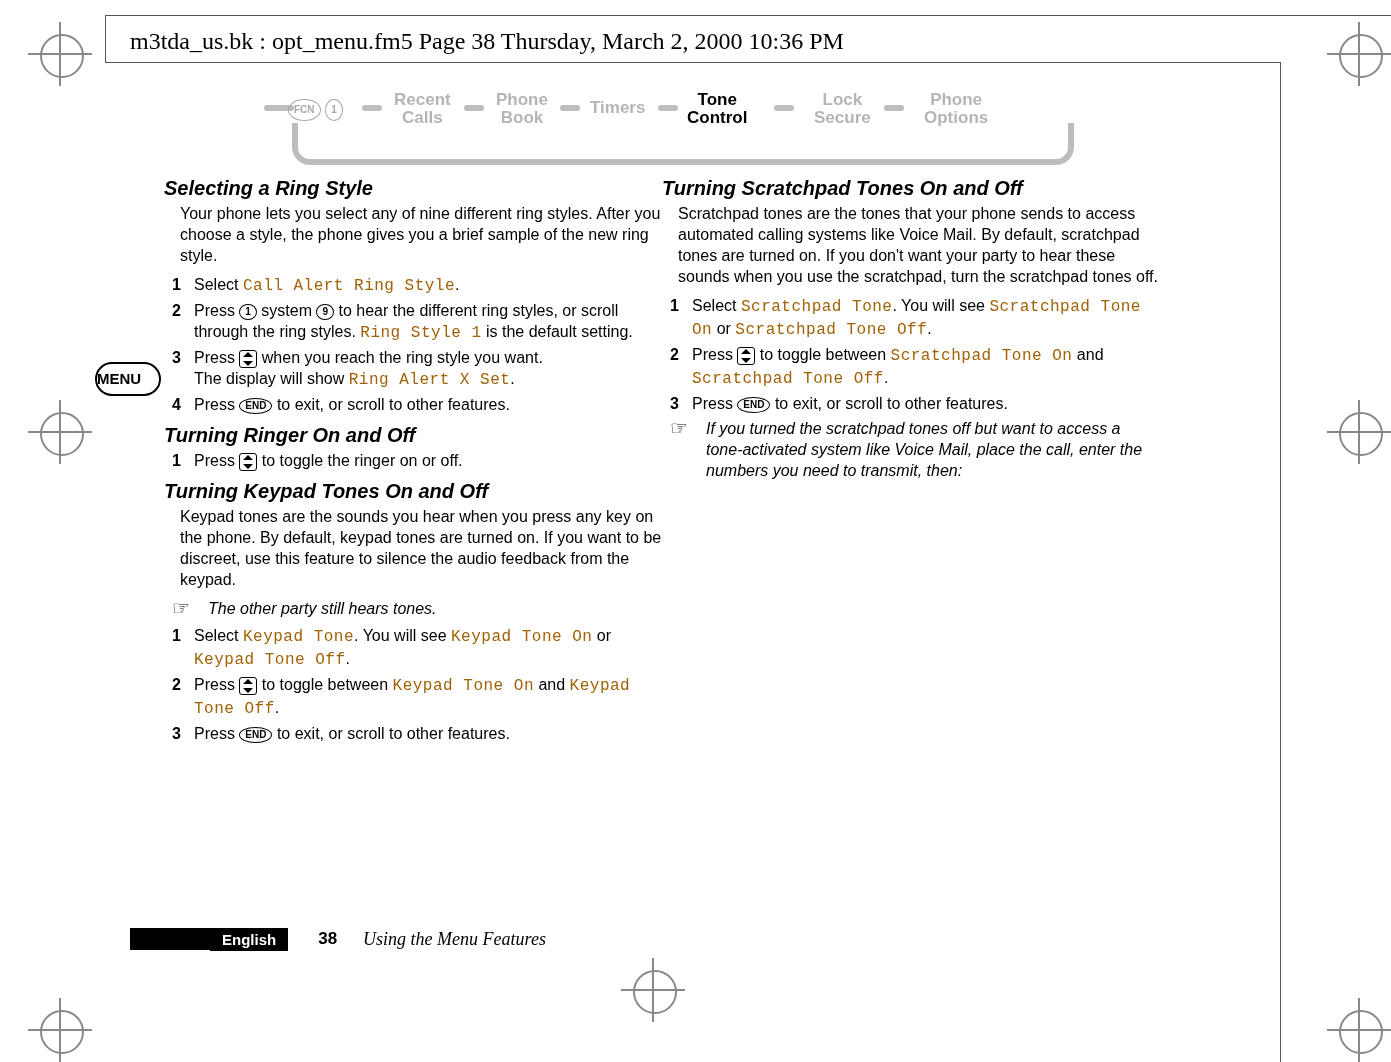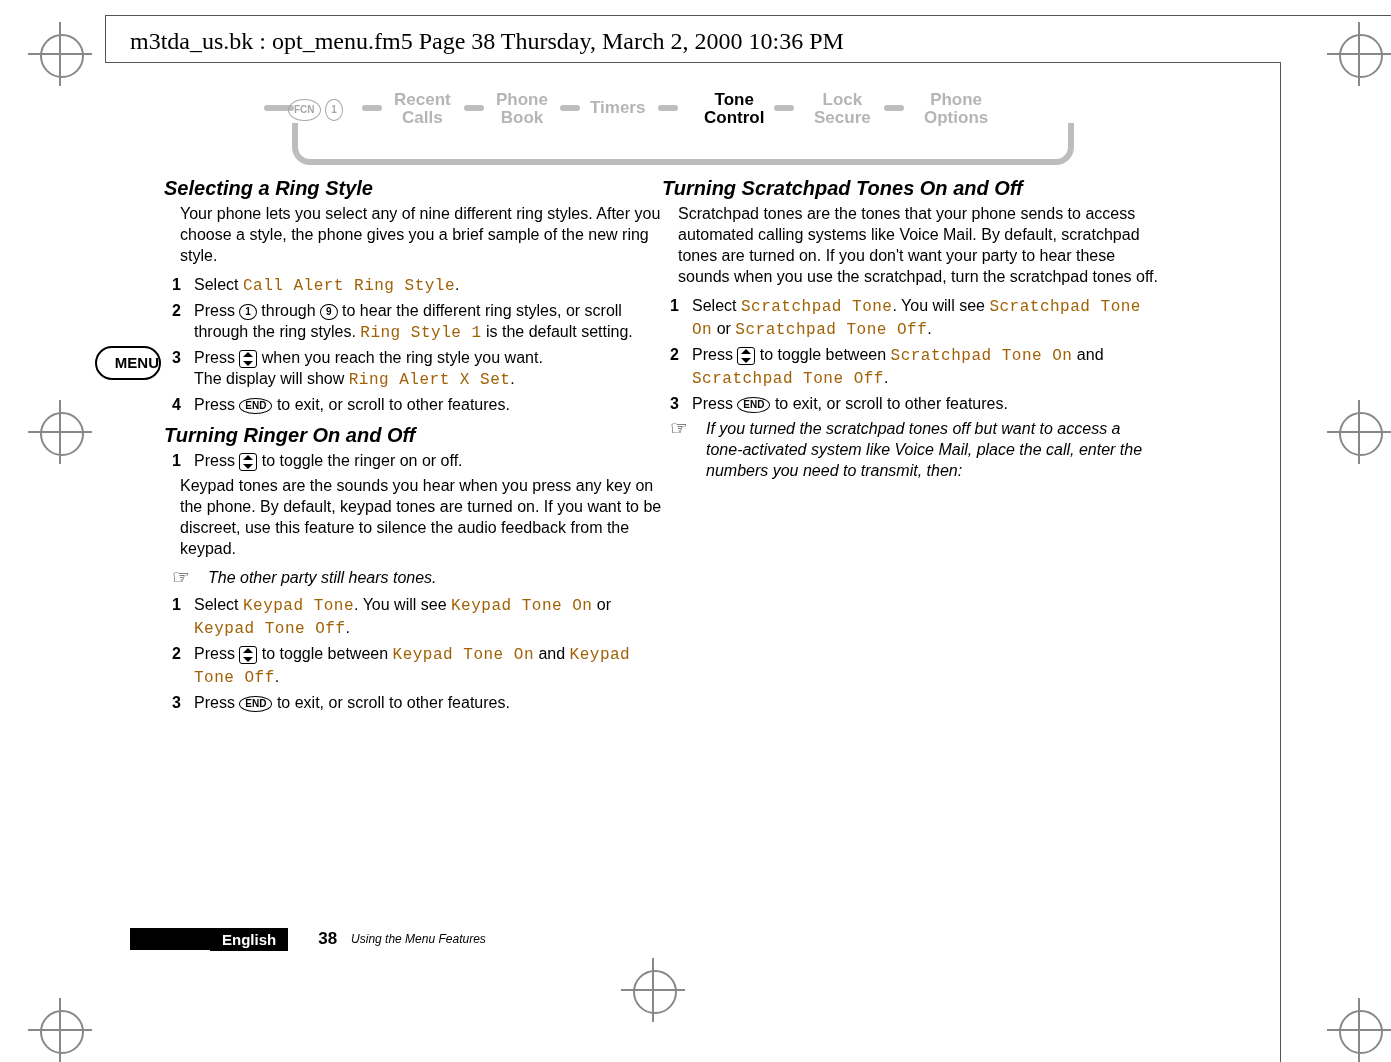--- a/index.html
+++ b/index.html
@@ -3,21 +3,21 @@
 <meta charset="utf-8">
 <style>
 html,body{margin:0;padding:0;background:#fff;color:#000;font-family:Georgia,"Times New Roman",serif}
 body{width:1391px;height:1062px;position:relative;overflow:hidden}
 .regmark{position:absolute;width:64px;height:64px}
 .regmark .circ{position:absolute;left:12px;top:12px;width:40px;height:40px;border:2px solid #888;border-radius:50%}
 .regmark .h{position:absolute;left:0;top:31px;width:64px;height:2px;background:#888}
 .regmark .v{position:absolute;left:31px;top:0;width:2px;height:64px;background:#888}
 .header{position:absolute;top:28px;left:130px;font-family:"Times New Roman",serif;font-size:24px}
 .hairline{position:absolute;background:#555}
-.menu-pill{position:absolute;left:95px;top:346px;width:62px;height:30px;border:2px solid #000;border-radius:18px;text-align:right;font:bold 15px Arial;line-height:30px}
+.menu-pill{position:absolute;left:95px;top:362px;width:62px;height:30px;border:2px solid #000;border-radius:18px;text-align:left;font:bold 15px Arial;line-height:30px}
 
 .navwrap{position:absolute;left:264px;top:85px;width:830px;height:75px;font-family:Arial,Helvetica,sans-serif;font-weight:bold;color:#b5b5b5}
 .navwrap .item{position:absolute;top:6px;font-size:17px;text-align:center;line-height:18px;white-space:nowrap}
 .navwrap .link{position:absolute;top:20px;width:20px;height:6px;background:#bdbdbd;border-radius:3px}
 .navwrap .fcn{top:14px}
 .ovalbtn{display:inline-block;border:1.6px solid #a8a8a8;border-radius:50%/50%;font-size:10px;padding:1px 5px;color:#a8a8a8;vertical-align:middle}
 .navloop{position:absolute;left:28px;top:50px;width:770px;height:24px;border:6px solid #bdbdbd;border-top:none;border-radius:0 0 18px 18px}
 .navloop:before{content:"";position:absolute;left:-6px;top:-12px;width:6px;height:18px;background:#bdbdbd}
 .navloop:after{content:"";position:absolute;right:-6px;top:-12px;width:6px;height:18px;background:#bdbdbd}
 .navstub{position:absolute;left:0;top:20px;width:30px;height:6px;background:#bdbdbd;border-radius:3px}
@@ -36,21 +36,21 @@
 .note .ntxt{flex:1;font-style:italic}
 .keyoval{display:inline-block;border:1.6px solid #000;border-radius:50%/50%;font-size:10px;padding:0 5px;line-height:14px;vertical-align:middle;font-weight:bold}
 .keybtn{display:inline-block;width:16px;height:16px;border:1.6px solid #000;border-radius:3px;vertical-align:middle;position:relative}
 .keybtn:before{content:"";position:absolute;left:3px;top:1px;border-left:5px solid transparent;border-right:5px solid transparent;border-bottom:5px solid #000}
 .keybtn:after{content:"";position:absolute;left:3px;bottom:1px;border-left:5px solid transparent;border-right:5px solid transparent;border-top:5px solid #000}
 
 .footer{position:absolute;left:130px;bottom:110px;height:26px;display:flex;align-items:center;font-family:Arial,Helvetica,sans-serif}
 .footer .blk{width:80px;height:22px;background:#000}
 .footer .lang{background:#000;color:#fff;font-weight:bold;font-size:15px;padding:3px 12px}
 .footer .pg{margin-left:30px;font-weight:bold;font-size:17px}
-.footer .chap{margin-left:14px;font-family:Liberation Sans, sans-serif;font-style:italic;font-size:12px}
+.footer .chap{margin-left:26px;font-family:Liberation Serif, serif;font-style:italic;font-size:18px}
 </style>
 </head>
 <body>
 
 <div class="regmark" style="left:28px;top:22px">
     <div class="circ"></div>
     <div class="h"></div>
     <div class="v"></div>
   </div>
 <div class="regmark" style="right:0;top:22px">
@@ -97,58 +97,59 @@
     <span class="ovalbtn">FCN</span>
     <span class="ovalbtn">1</span>
   </div>
   <div class="link" style="left:98px"></div>
   <div class="item" style="left:130px">Recent<br>Calls</div>
   <div class="link" style="left:200px"></div>
   <div class="item" style="left:232px">Phone<br>Book</div>
   <div class="link" style="left:296px"></div>
   <div class="item" style="left:326px;top:14px">Timers</div>
   <div class="link" style="left:394px"></div>
-  <div class="item" style="left:440px;color:#000">Tone<br>Control</div>
+  <div class="item" style="left:423px;color:#000">Tone<br>Control</div>
   <div class="link" style="left:510px"></div>
   <div class="item" style="left:550px">Lock<br>Secure</div>
   <div class="link" style="left:620px"></div>
   <div class="item" style="left:660px">Phone<br>Options</div>
   <div class="navloop"></div>
 </div>
 
 <div class="menu-pill">MENU</div>
 
 <div class="col colL">
   <div class="h2">Selecting a Ring Style</div>
   <div class="para">Your phone lets you select any of nine different ring styles. After you choose a style, the phone gives you a brief sample of the new ring style.</div>
 
   <div class="step">
     <div class="num">1</div>
     <div class="txt"><span>Select </span><span class="lcd">Call Alert Ring Style</span><span>.</span></div>
   </div>
   <div class="step">
     <div class="num">2</div>
-    <div class="txt"><span>Press </span><span class="keyoval">1</span><span> through </span><span class="keyoval">9</span><span> to hear the different ring styles, or scroll through the ring styles. </span><span class="lcd">Ring Style 1</span><span> is the default setting.</span></div>
+    <div class="txt"><span>Press </span><span class="keyoval">1</span><span> system </span><span class="keyoval">9</span><span> to hear the different ring styles, or scroll through the ring styles. </span><span class="lcd">Ring Style 1</span><span> is the default setting.</span></div>
   </div>
   <div class="step">
     <div class="num">3</div>
     <div class="txt"><span>Press </span><span class="keybtn"></span><span> when you reach the ring style you want.</span><br>
       <span>The display will show </span><span class="lcd">Ring Alert X Set</span><span>.</span></div>
   </div>
   <div class="step">
     <div class="num">4</div>
     <div class="txt"><span>Press </span><span class="keyoval">END</span><span> to exit, or scroll to other features.</span></div>
   </div>
 
   <div class="h2" style="margin-top:10px">Turning Ringer On and Off</div>
   <div class="step">
     <div class="num">1</div>
     <div class="txt"><span>Press </span><span class="keybtn"></span><span> to toggle the ringer on or off.</span></div>
   </div>
 
+  <div class="h2" style="margin-top:10px">Turning Keypad Tones On and Off</div>
   <div class="para">Keypad tones are the sounds you hear when you press any key on the phone. By default, keypad tones are turned on. If you want to be discreet, use this feature to silence the audio feedback from the keypad.</div>
   <div class="note">
     <div class="hand">☞</div>
     <div class="ntxt">The other party still hears tones.</div>
   </div>
   <div class="step">
     <div class="num">1</div>
     <div class="txt"><span>Select </span><span class="lcd">Keypad Tone</span><span>. You will see </span><span class="lcd">Keypad Tone On</span><span> or </span><span class="lcd">Keypad Tone Off</span><span>.</span></div>
   </div>
   <div class="step">

